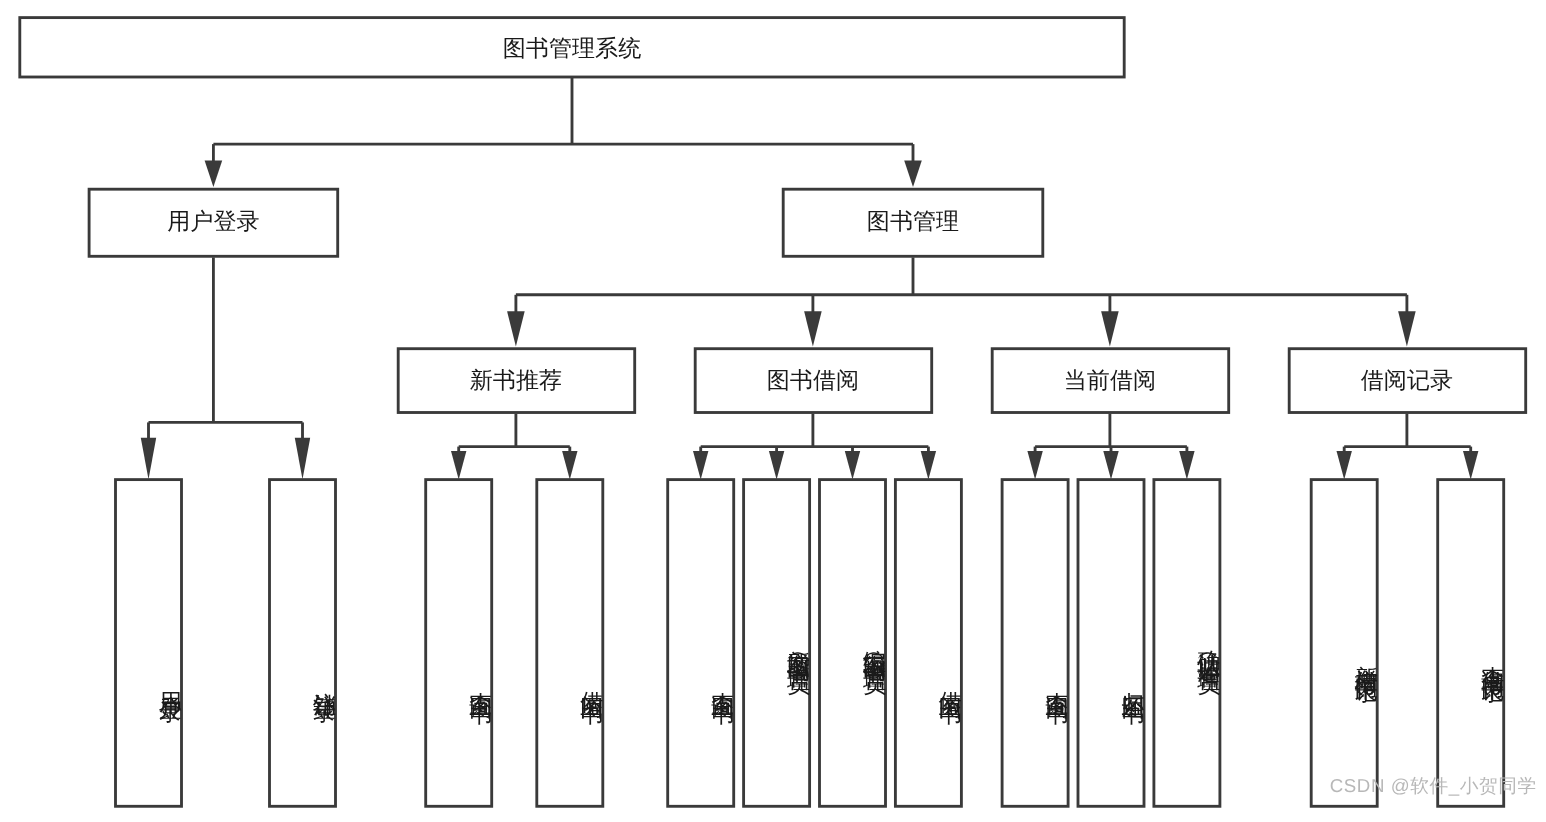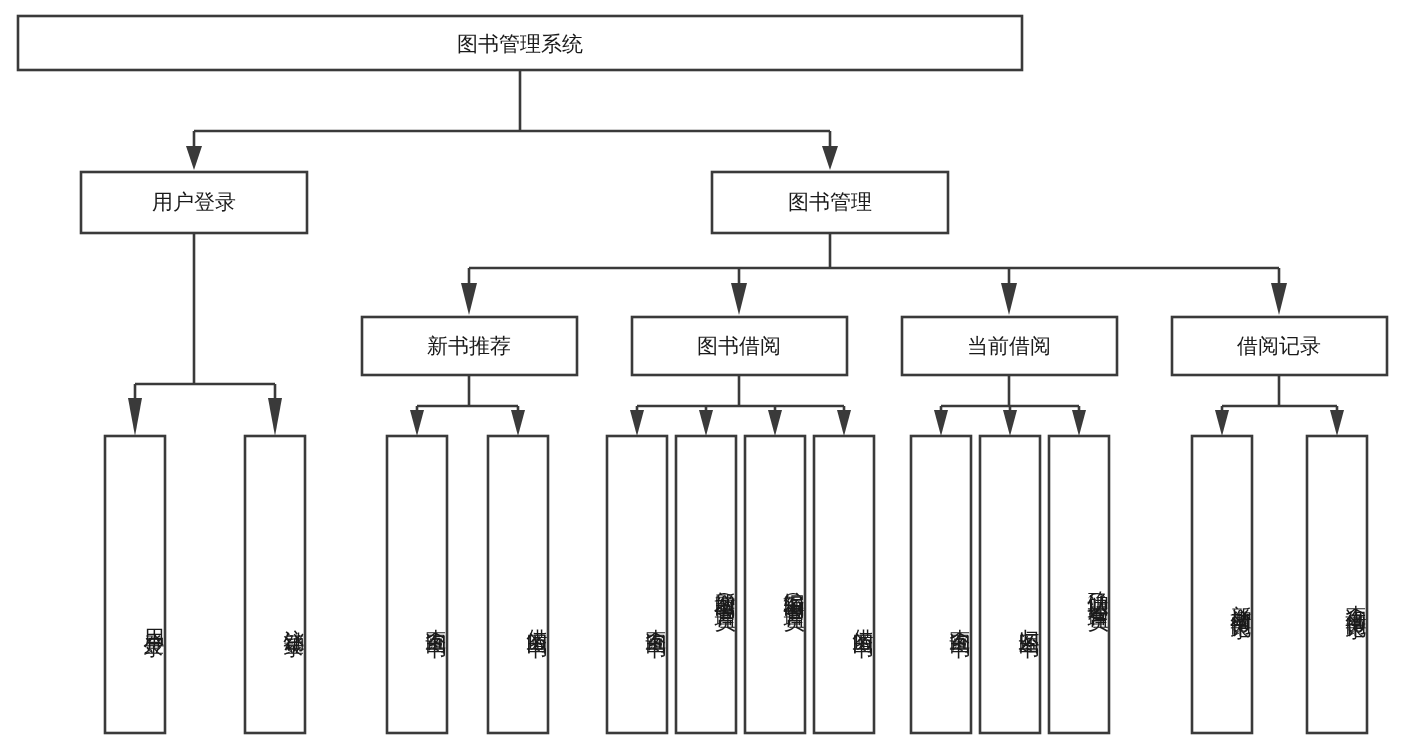--- a/index.html
+++ b/index.html
@@ -221,14 +221,15 @@
   <div class="leaf-label-wrap" style="left:745px; top:443px; width:60px; height:288px;">编辑图书（管理员）</div>
   <div class="leaf-label-wrap" style="left:814px; top:508px; width:60px; height:220px;">借阅图书</div>
 
   <div class="leaf-label-wrap" style="left:911px; top:508px; width:60px; height:220px;">查询图书</div>
   <div class="leaf-label-wrap" style="left:980px; top:508px; width:60px; height:220px;">归还图书</div>
   <div class="leaf-label-wrap" style="left:1049px; top:443px; width:60px; height:288px;">确认归还（管理员）</div>
 
   <div class="leaf-label-wrap" style="left:1192px; top:466px; width:60px; height:262px;">新增借阅记录</div>
   <div class="leaf-label-wrap" style="left:1307px; top:466px; width:60px; height:262px;">查询借阅记录</div>
 
+  <div class="watermark">CSDN @软件_小贺同学</div>
 
 </div>
 
 </body></html>

